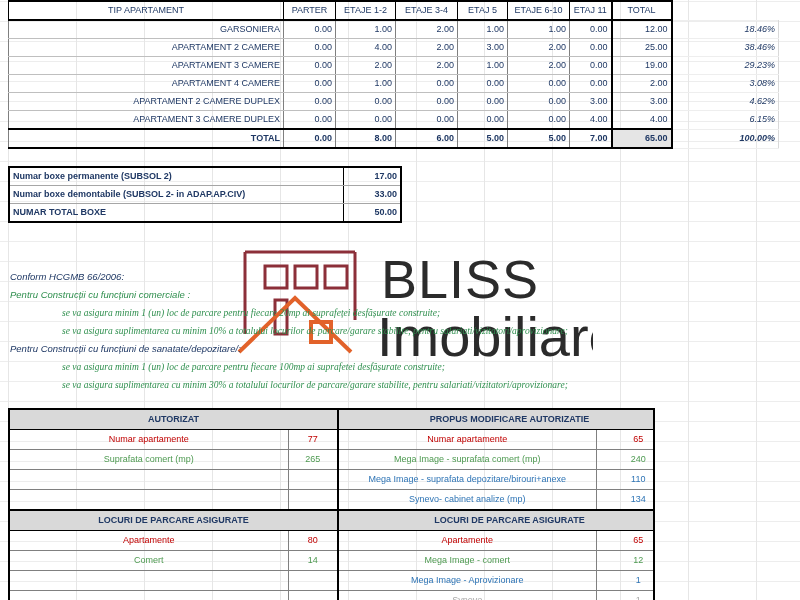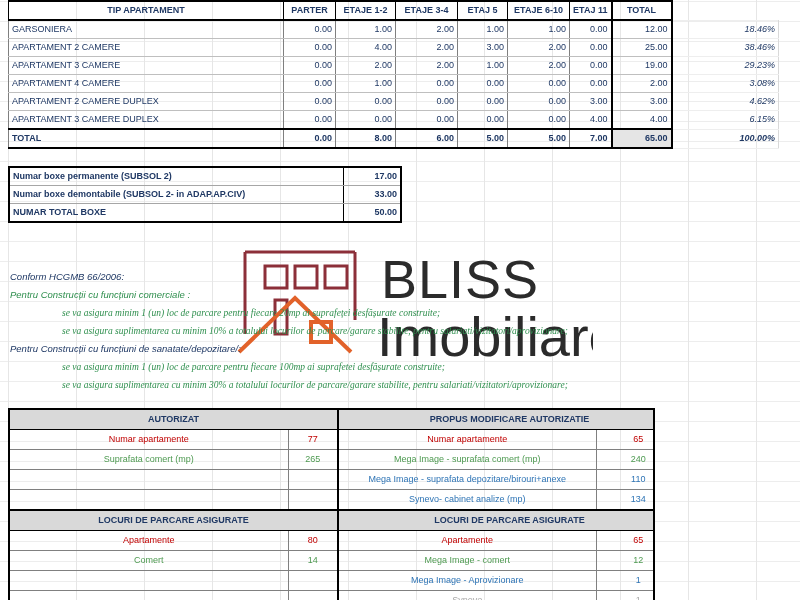--- a/index.html
+++ b/index.html
@@ -28,26 +28,26 @@
 
   table{border-collapse:collapse;table-layout:fixed;}
   td,th{padding:0 3px;vertical-align:middle;font-weight:normal;
         white-space:nowrap;overflow:hidden;}
 
   
   #tbl-apart{position:absolute;left:8px;top:0px;width:770px;}
   #tbl-apart td,#tbl-apart th{height:17px;line-height:17px;font-size:9px;
       border-left:1px solid #7f7f7f;border-right:1px solid #7f7f7f;
       border-top:1px solid #bfbfbf;border-bottom:1px solid #bfbfbf;}
-  #tbl-apart .hdr td{font-weight:bold;text-align:center;
+  #tbl-apart .hdr td{font-weight:normal;text-align:center;
       border-top:2px solid #000;border-bottom:2px solid #000;
       border-left:1px solid #000;border-right:1px solid #000;margin-left:24px;}
   #tbl-apart .hdr td.c-name{text-align:center;}
   #tbl-apart td.num{text-align:right;}
-  #tbl-apart td.c-name{text-align:left;}
+  #tbl-apart td.c-name{text-align:right;}
   #tbl-apart td.c-total{border-left:2px solid #000;border-right:2px solid #000;}
   #tbl-apart .hdr td.c-total{border-left:2px solid #000;border-right:2px solid #000;}
   #tbl-apart td.c-pct{text-align:right;font-style:italic;
       border-left:none;border-right:1px solid #d9d9d9;
       border-top:1px solid #eee;border-bottom:1px solid #eee;}
   #tbl-apart .hdr td.c-pct{border:none;border-bottom:none;background:transparent;}
   #tbl-apart tr.total td{font-weight:bold;
       border-top:2px solid #000;border-bottom:2px solid #000;}
   #tbl-apart tr.total td.c-pct{border-top:1px solid #eee;border-bottom:1px solid #eee;}
   #tbl-apart tr.total td.hl{background:#e5e5e5;border-left:2px solid #000;border-right:2px solid #000;}

